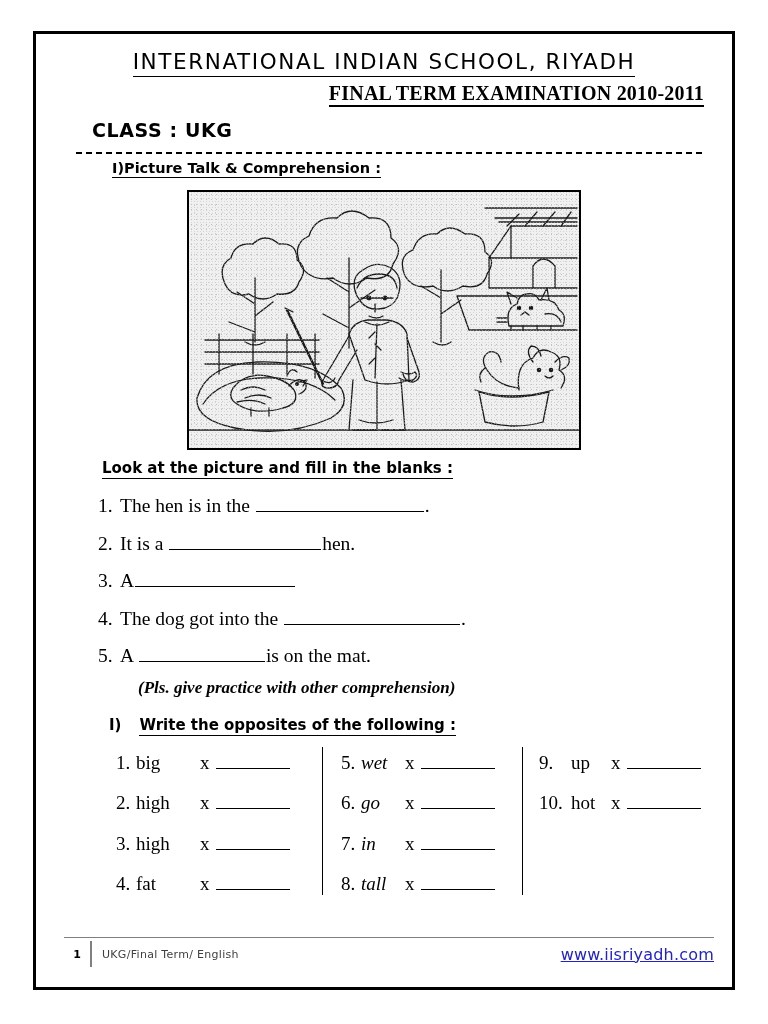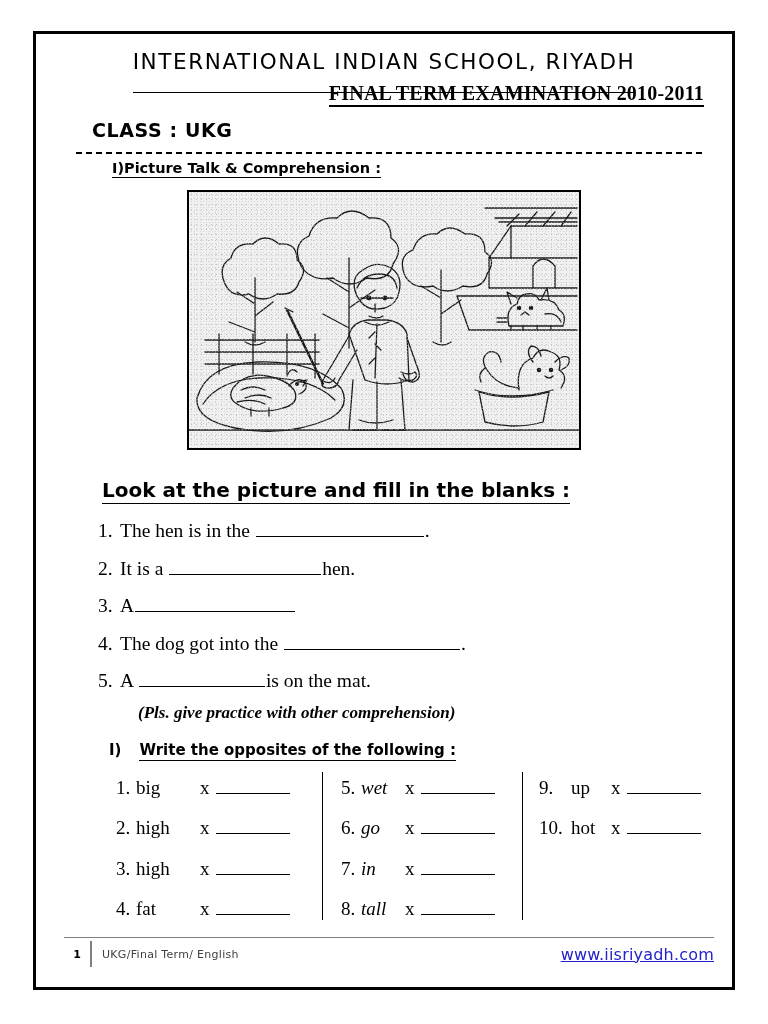--- a/index.html
+++ b/index.html
@@ -39,21 +39,21 @@
     text-align: center;
     font-family: "DejaVu Sans", sans-serif;
     font-size: 21.5px;
     letter-spacing: 1.6px;
     margin-top: 16px;
     line-height: 1.15;
     white-space: nowrap;
   }
   .school-name span.u {
     border-bottom: 1.5px solid #000;
-    padding-bottom: 18px;
+    padding-bottom: 2px;
   }
   .exam-title {
     text-align: right;
     font-family: "Liberation Serif", serif;
     font-weight: bold;
     font-size: 20px;
     margin-top: 7px;
     letter-spacing: 0.2px;
     white-space: nowrap;
   }
@@ -88,22 +88,22 @@
     font-weight: bold;
     font-size: 14.5px;
     margin-top: 6px;
     padding-left: 48px;
   }
   .sect-head .u { border-bottom: 1.6px solid #000; padding-bottom: 1px; }
 
   .look-head {
     font-family: "DejaVu Sans", sans-serif;
     font-weight: bold;
-    font-size: 20px;
-    margin-top: 28px;
+    font-size: 15px;
+    margin-top: 9px;
     padding-left: 38px;
   }
   .look-head .u { border-bottom: 1.6px solid #000; padding-bottom: 1px; }
 
   .opp-head {
     font-family: "DejaVu Sans", sans-serif;
     font-weight: bold;
     font-size: 15px;
     margin-top: 18px;
     padding-left: 45px;

